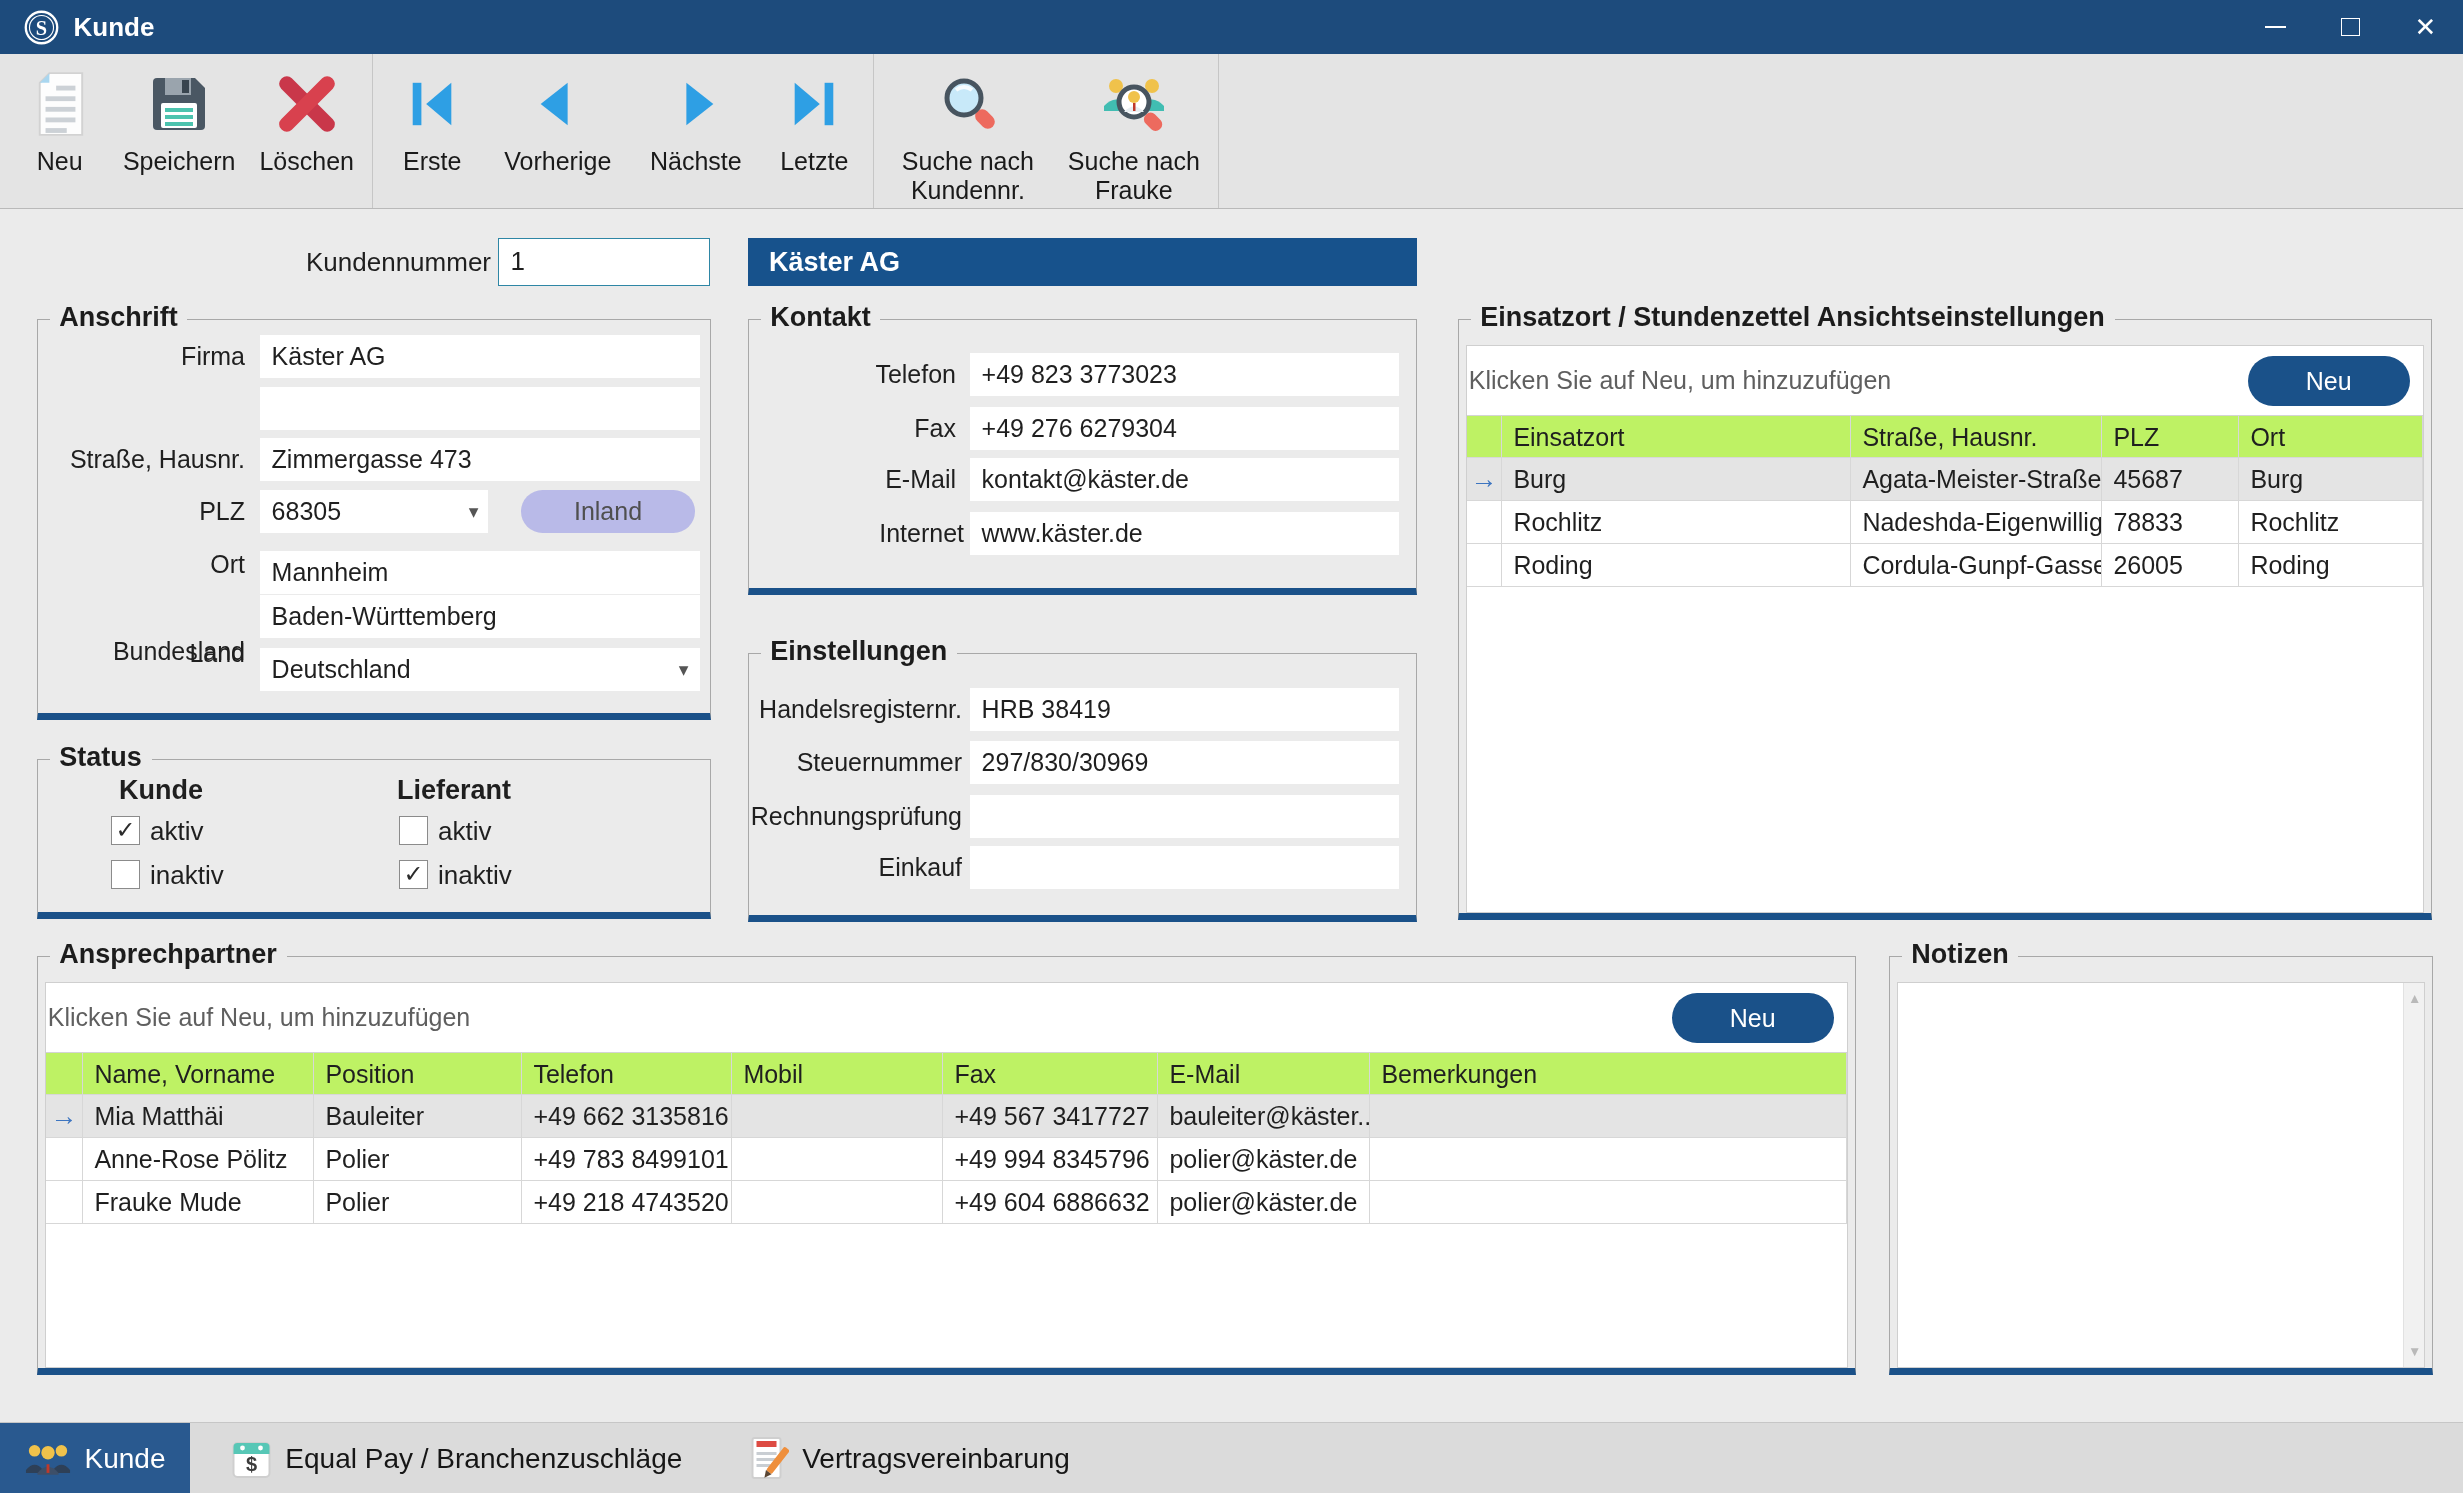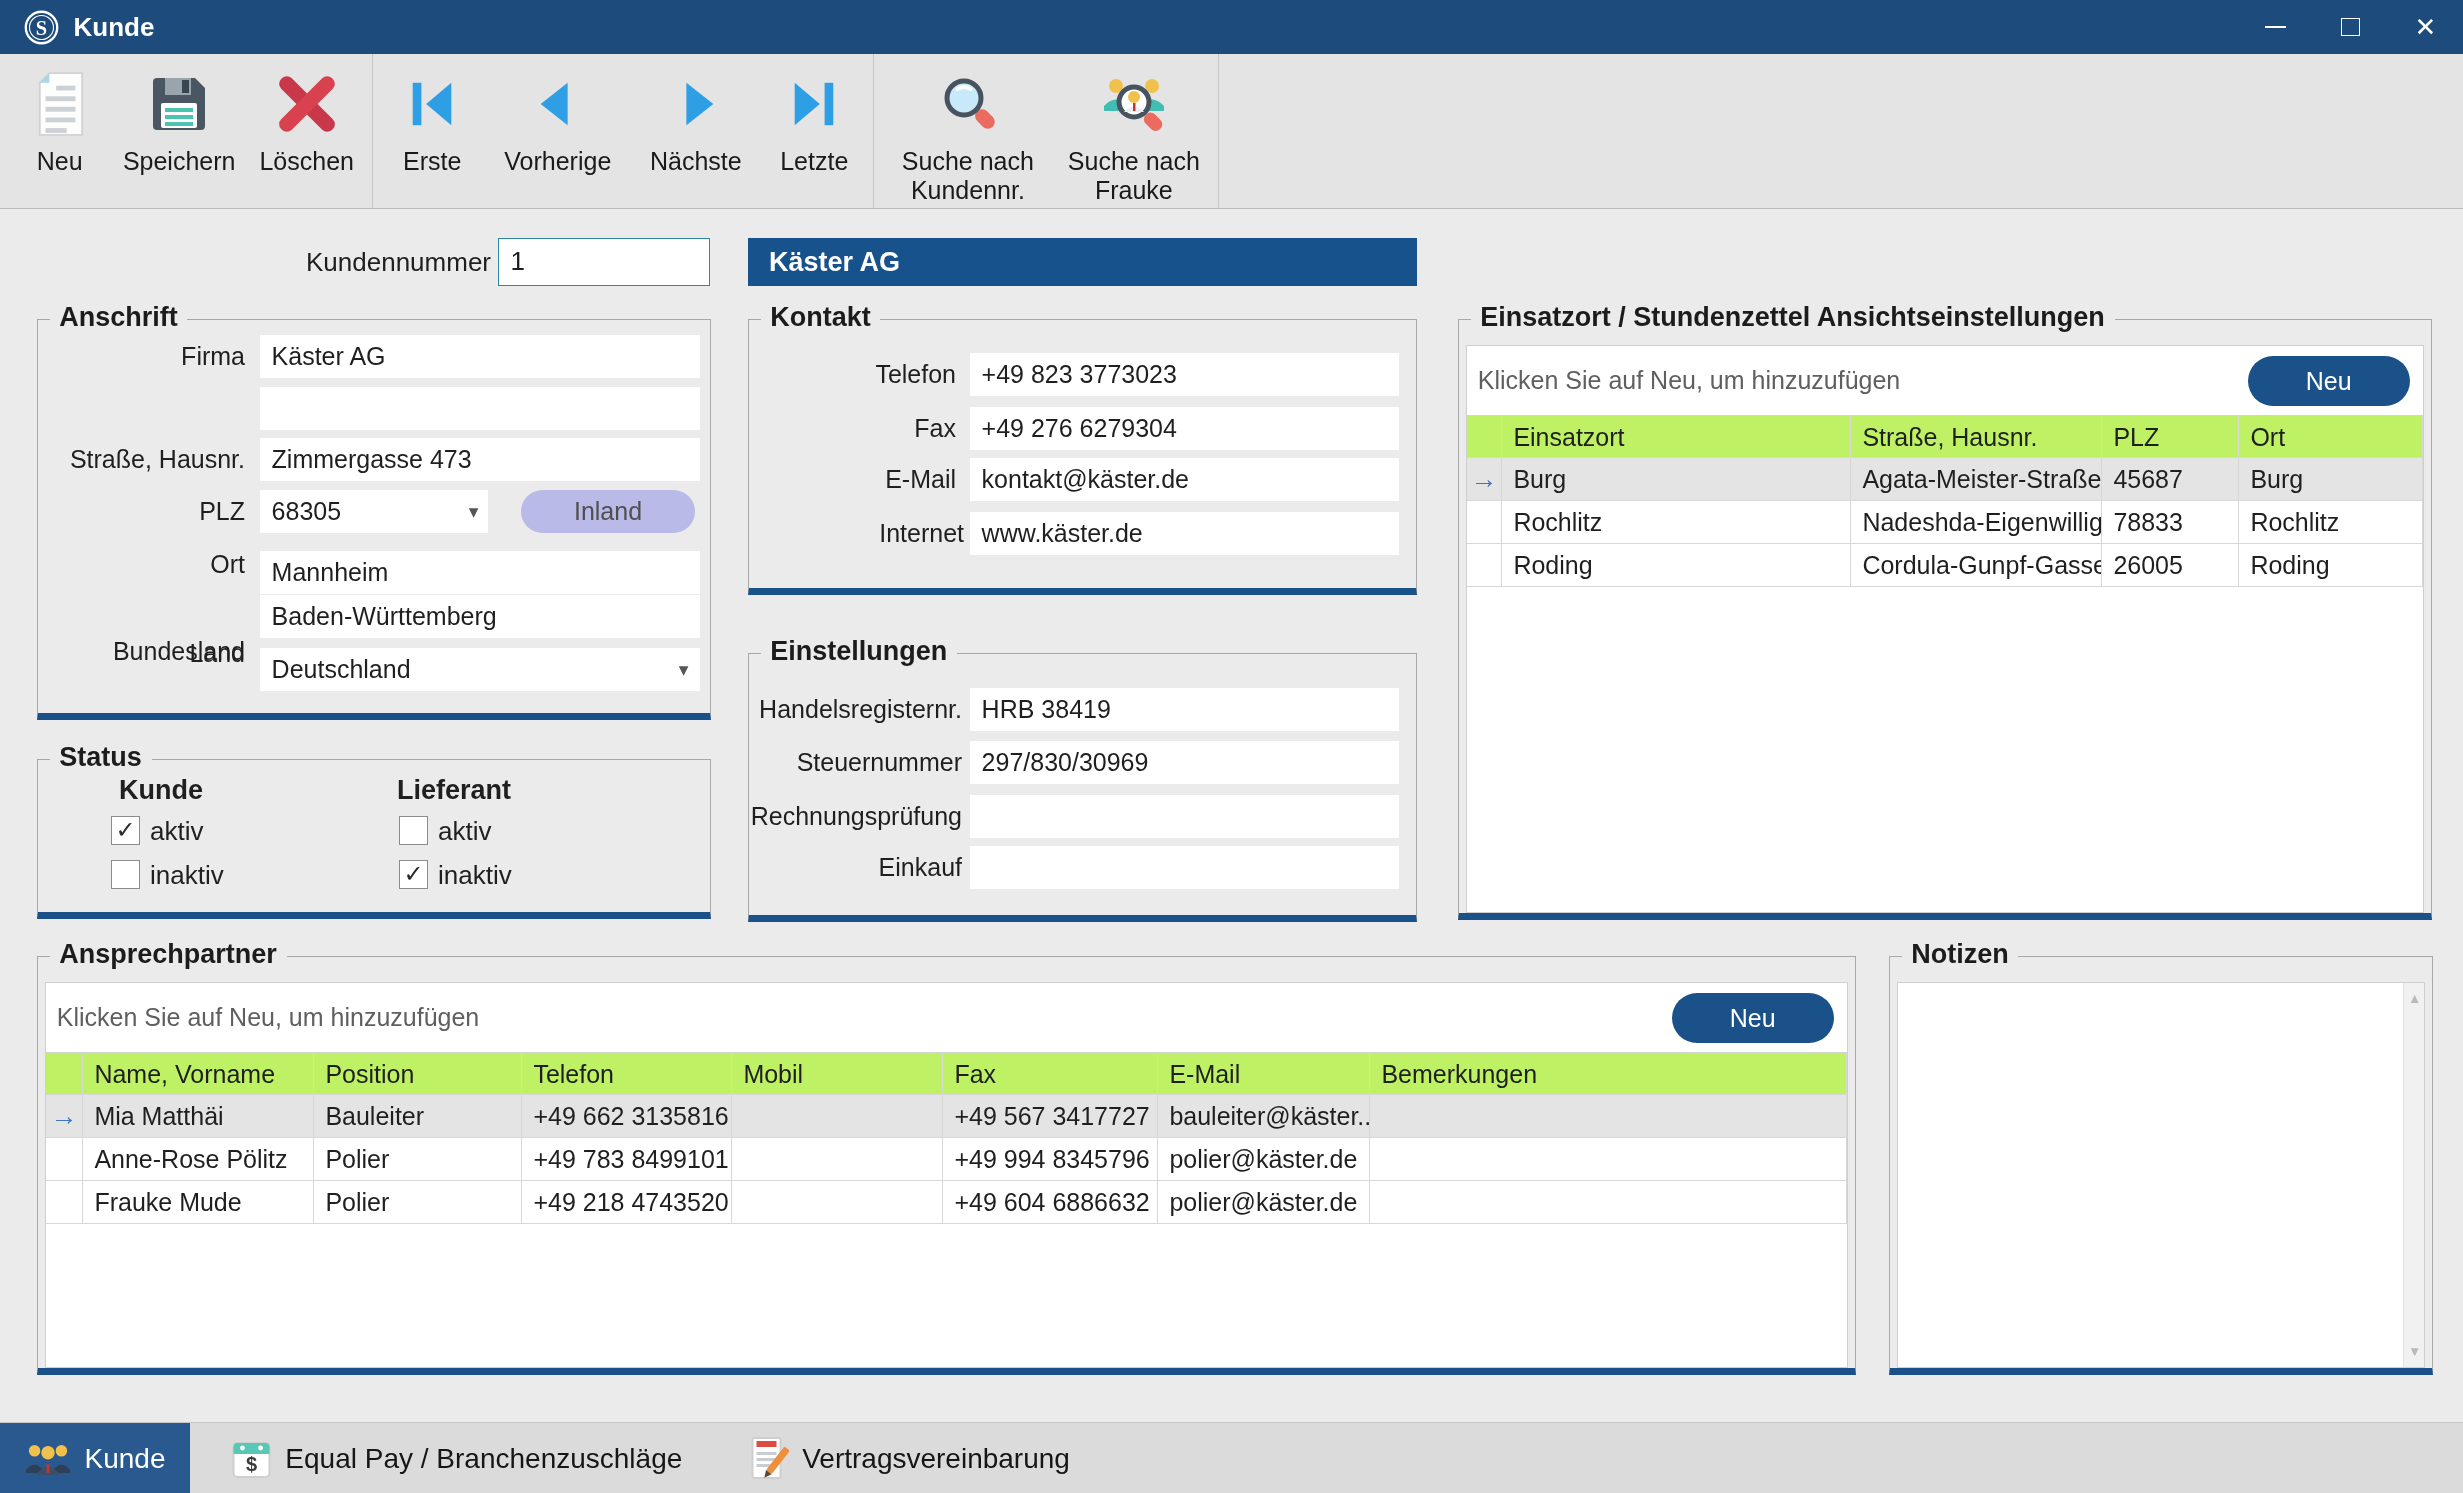--- a/index.html
+++ b/index.html
@@ -33,21 +33,21 @@
   .f-label { position:absolute; text-align:right; font-size:25px; line-height:43px; white-space:nowrap; }
   .f-input { position:absolute; background:#fff; font-size:25px; line-height:43px; height:43px; padding:0 11.6px; white-space:nowrap; overflow:hidden; }
   .combo-arrow { position:absolute; top:0; font-size:19.3px; line-height:43px; color:#555; }
   .inland-pill { position:absolute; background:#b9bae8; color:#4f4f4f; text-align:center; font-size:25px; line-height:43px; height:43px; border-radius:22px; }
   .group-label { position:absolute; font-size:27px; font-weight:bold; }
   .checkbox { position:absolute; width:29px; height:29px; background:#fff; border:1.9px solid #8b8b8b; font-size:24px; line-height:25px; text-align:center; color:#2b2b2b; }
   .cb-label { position:absolute; font-size:26px; line-height:31px; }
   
   .inner { position:absolute; left:6.8px; right:6.8px; top:25px; bottom:0; background:#fff; border:1px solid #cfcfcf; }
   .hint-strip { position:absolute; left:0; right:0; top:0; height:70px; background:#fff; border-bottom:1px solid #d4d4d4; }
-  .hint-text { position:absolute; left:11px; top:0; font-size:25px; line-height:69px; color:#5f5f5f; }
+  .hint-text { position:absolute; left:2px; top:0; font-size:25px; line-height:69px; color:#5f5f5f; }
   .neu-btn { position:absolute; right:13.5px; top:9.7px; width:162px; height:50px; border-radius:25px; background:#1a5189; color:#fff; font-size:25px; line-height:50px; text-align:center; }
   .grid { position:absolute; left:0; right:0; top:70px; display:grid; }
   .gcell { border-right:1px solid #d7d7d7; border-bottom:1px solid #d7d7d7; padding:0 11.6px; font-size:25px; line-height:43px; height:43px; white-space:nowrap; overflow:hidden; background:#fff; }
   .ghead { background:#bef264; height:42px; line-height:42px; color:#1f1f1f; }
   .gutter { padding:0; text-align:center; }
   .sel { background:#e4e4e4; }
   .sel-arrow { color:#3d75c0; font-size:27px; line-height:43px; }
   
   .note-area { position:absolute; left:0; top:0; right:0; bottom:0; background:#fff; font-size:25px; padding:7.7px; }
   .scrollbar { position:absolute; right:0; top:0; bottom:0; width:21px; background:#f1f1f1; border-left:1px solid #e2e2e2; }

